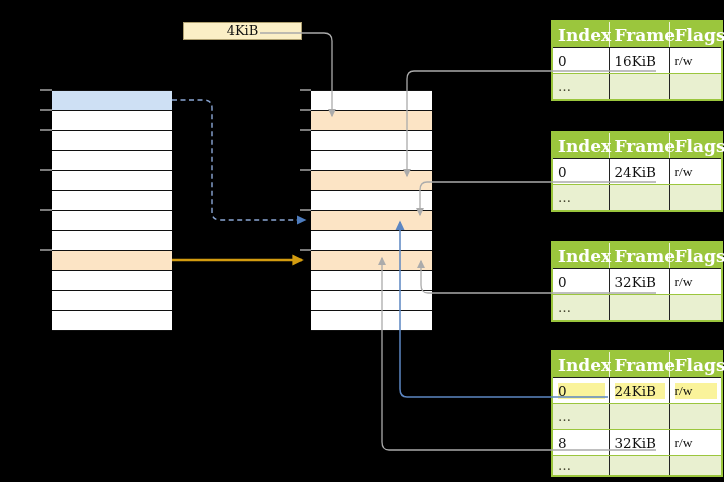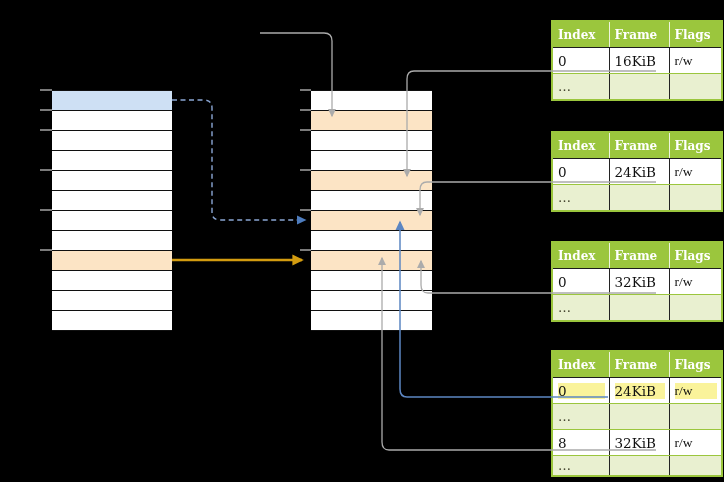--- a/index.html
+++ b/index.html
@@ -10,21 +10,21 @@
             background:var(--label-bg);border:1px solid var(--label-border);
             text-align:center;font-size:13px;line-height:16px;color:#111;}
   
   .col{position:absolute;border-top:1px solid #101010;}
   .col .row{box-sizing:border-box;border-bottom:1px solid #101010;background:#fff;}
   .col .row.blue{background:var(--row-blue);}
   .col .row.orange{background:var(--row-orange);}
   
   table.ptable{position:absolute;border-collapse:collapse;table-layout:fixed;width:170px;
                border:2px solid var(--table-green);background:var(--table-green);}
-  table.ptable th{background:var(--table-green);color:#fff;font-weight:bold;font-size:12px;
+  table.ptable th{background:var(--table-green);color:#fff;font-weight:bold;font-size:17px;
                   text-align:left;padding:2px 0 2px 5px;height:21px;
                   border-right:1px solid #eef4dd;border-bottom:1px solid #1c1c1c;}
   table.ptable th:last-child{border-right:none;}
   table.ptable td{background:#fff;color:#101010;font-size:13.5px;padding:2px 0 2px 5px;height:21px;
                   border-right:1px solid #232323;border-bottom:1px solid var(--table-green);
                   overflow:hidden;white-space:nowrap;}
   table.ptable td:last-child{border-right:none;font-family:Liberation Serif, serif;}
   table.ptable tr:last-child td{border-bottom:none;}
   table.ptable tr.dots td{background:var(--table-row-green);color:var(--dots-text);font-size:13px;}
   table.ptable tr.short td{height:14px;}
@@ -36,20 +36,21 @@
   .c.dashed{stroke:var(--line-blue-dashed);stroke-width:1.4px;stroke-dasharray:5 3.5;}
   .c.bluesolid{stroke:var(--line-blue-solid);stroke-width:1.5px;}
   .c.orange{stroke:var(--line-orange);stroke-width:2.6px;}
   .tick{stroke:var(--tick-gray);stroke-width:2px;}
 </style>
 </head>
 <body>
 
 <div id="canvas">
 
+  <div class="pagesize">4KiB</div>
 
   <div class="col" style="left: 52px; top: 90px; width: 120px;">
       <div class="row blue" style="height: 20px;"></div>
       <div class="row" style="height: 20px;"></div>
       <div class="row" style="height: 20px;"></div>
       <div class="row" style="height: 20px;"></div>
       <div class="row" style="height: 20px;"></div>
       <div class="row" style="height: 20px;"></div>
       <div class="row" style="height: 20px;"></div>
       <div class="row" style="height: 20px;"></div>

